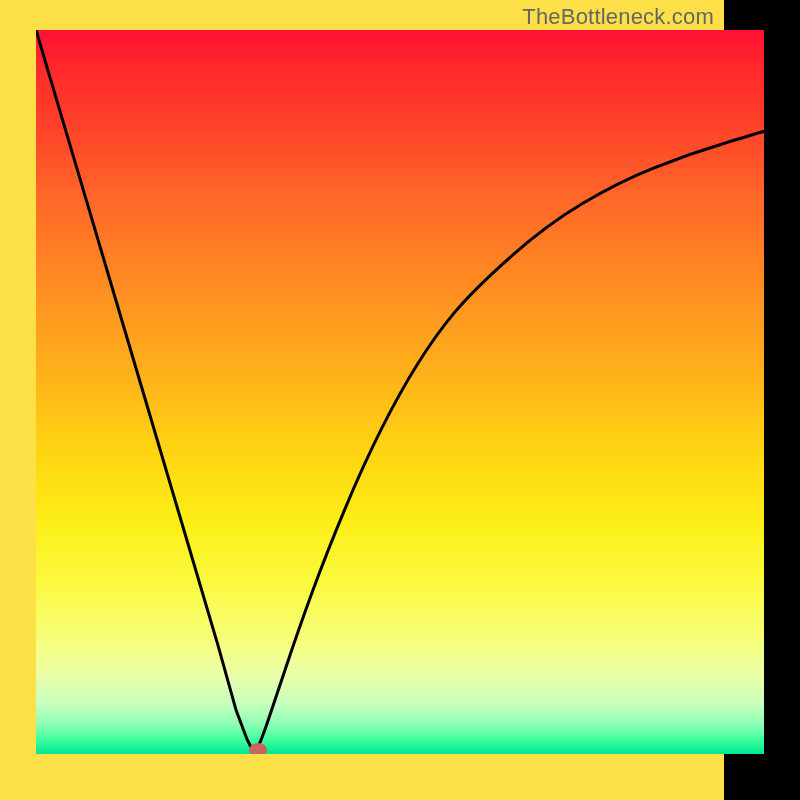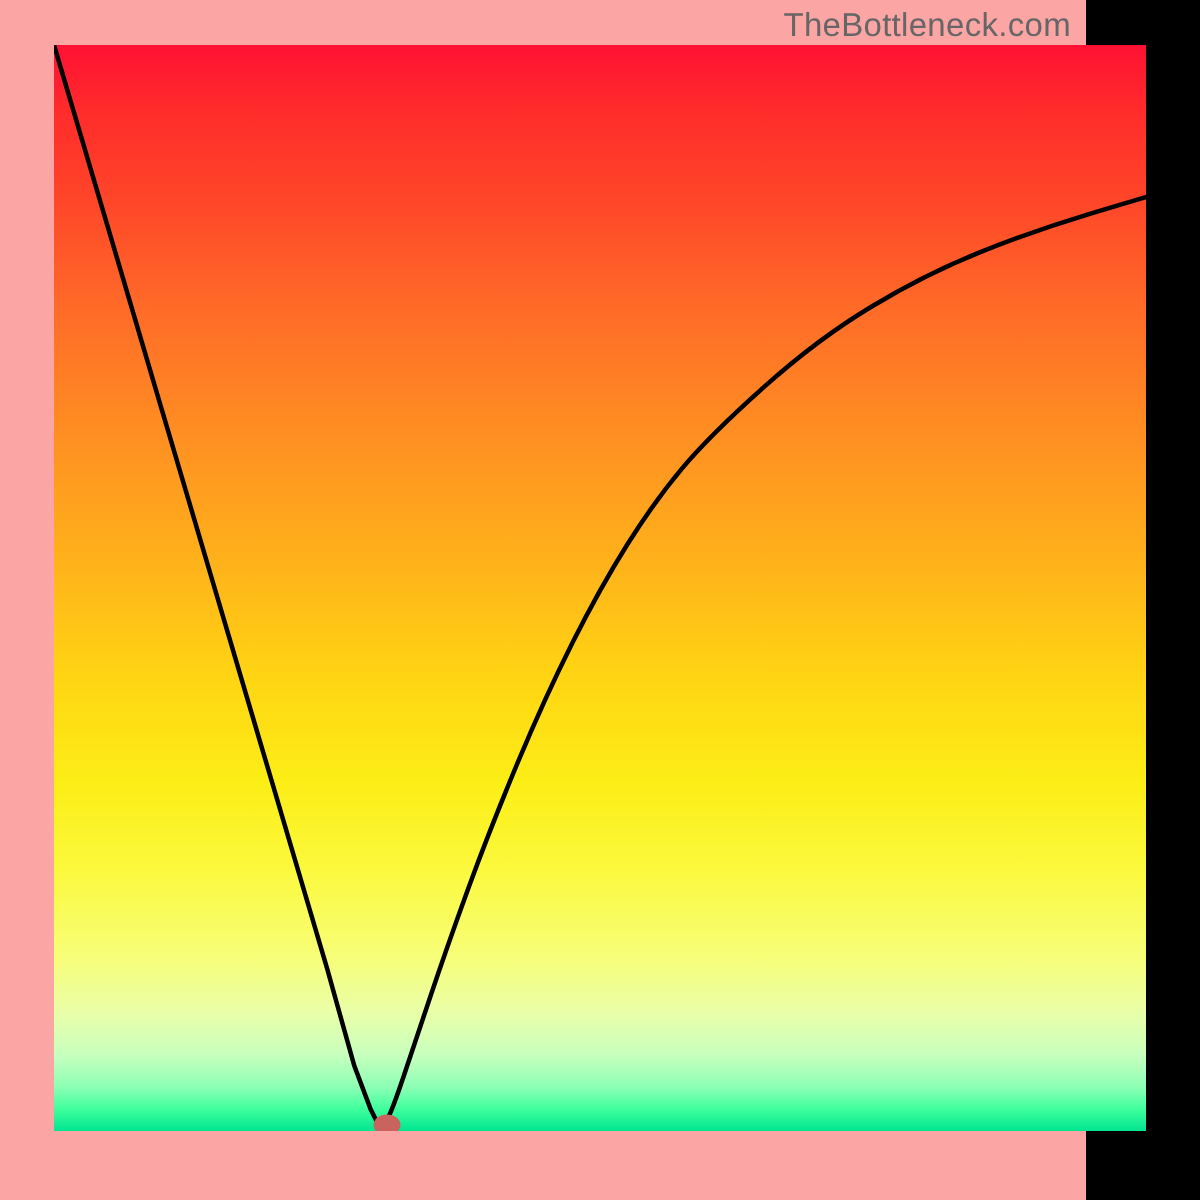--- a/index.html
+++ b/index.html
@@ -7,21 +7,21 @@
     padding: 0;
     width: 800px;
     height: 800px;
     background: #000;
     font-family: Arial, Helvetica, sans-serif;
   }
   .frame {
     position: relative;
     width: 724px;
     height: 800px;
-    background: #fca5a5;
+    background: #fde047;
   }
   .watermark {
     position: absolute;
     top: 4px;
     right: 10px;
     color: #666;
     font-size: 22px;
     font-weight: 500;
     letter-spacing: 0.2px;
     z-index: 5;

